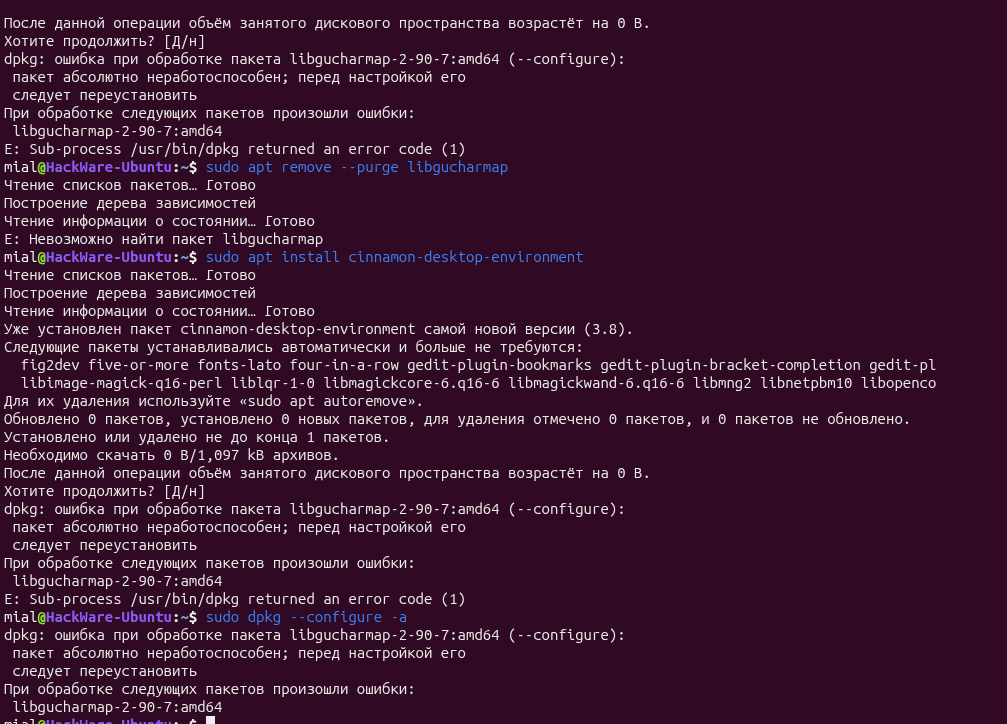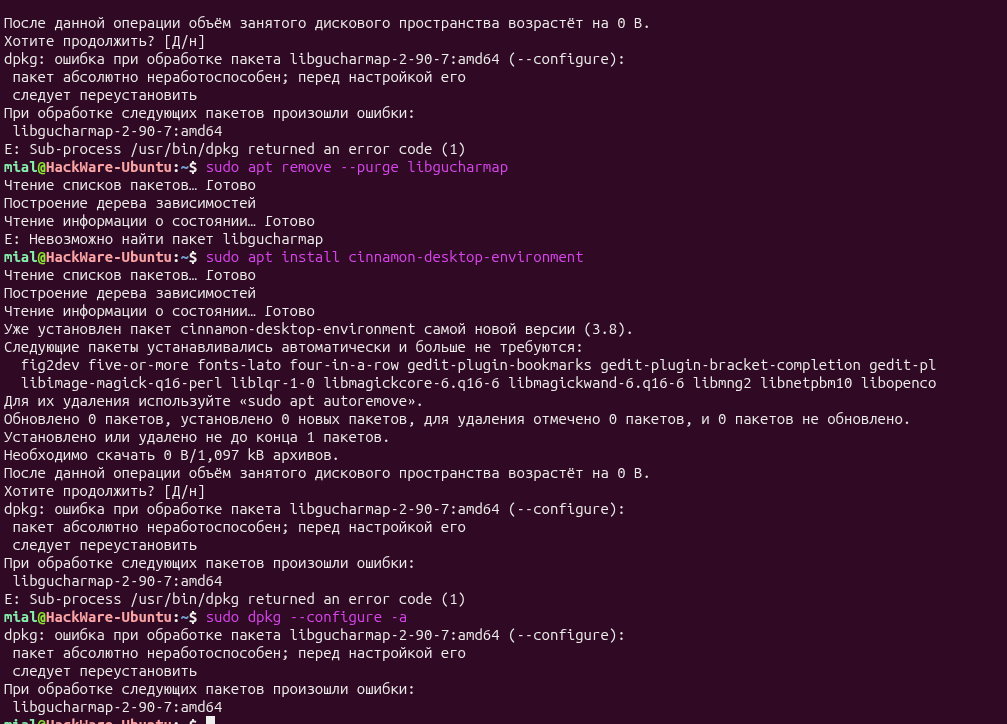--- a/index.html
+++ b/index.html
@@ -13,27 +13,27 @@
   #terminal {
     font-family: "Ubuntu Mono", "DejaVu Sans Mono", "Consolas", monospace;
     font-size: 15px;
     line-height: 18px;
     color: #eeeeec;
     padding: 14px 4px 2px 4px;
     white-space: pre;
     letter-spacing: 0px;
   }
   .line { white-space: pre; }
-  .user { color: #86efac; font-weight: bold; }
-  .host { color: #fca5a5; font-weight: bold; }
+  .user { color: #ffffff; font-weight: normal; }
+  .host { color: #8b5cf6; font-weight: bold; }
   .at   { color: #8ae234; font-weight: bold; }
   .colon{ color: #eeeeec; font-weight: bold; }
   .path { color: #739fcf; font-weight: bold; }
   .dollar{ color: #eeeeec; font-weight: bold; }
-  .cmd  { color: #d946ef; }
+  .cmd  { color: #3b82f6; }
   .bold { font-weight: normal; }
   .cursor {
     display: inline-block;
     width: 9px;
     height: 16px;
     background: #eeeeec;
     vertical-align: text-bottom;
     margin-bottom: 1px;
   }
 </style>

